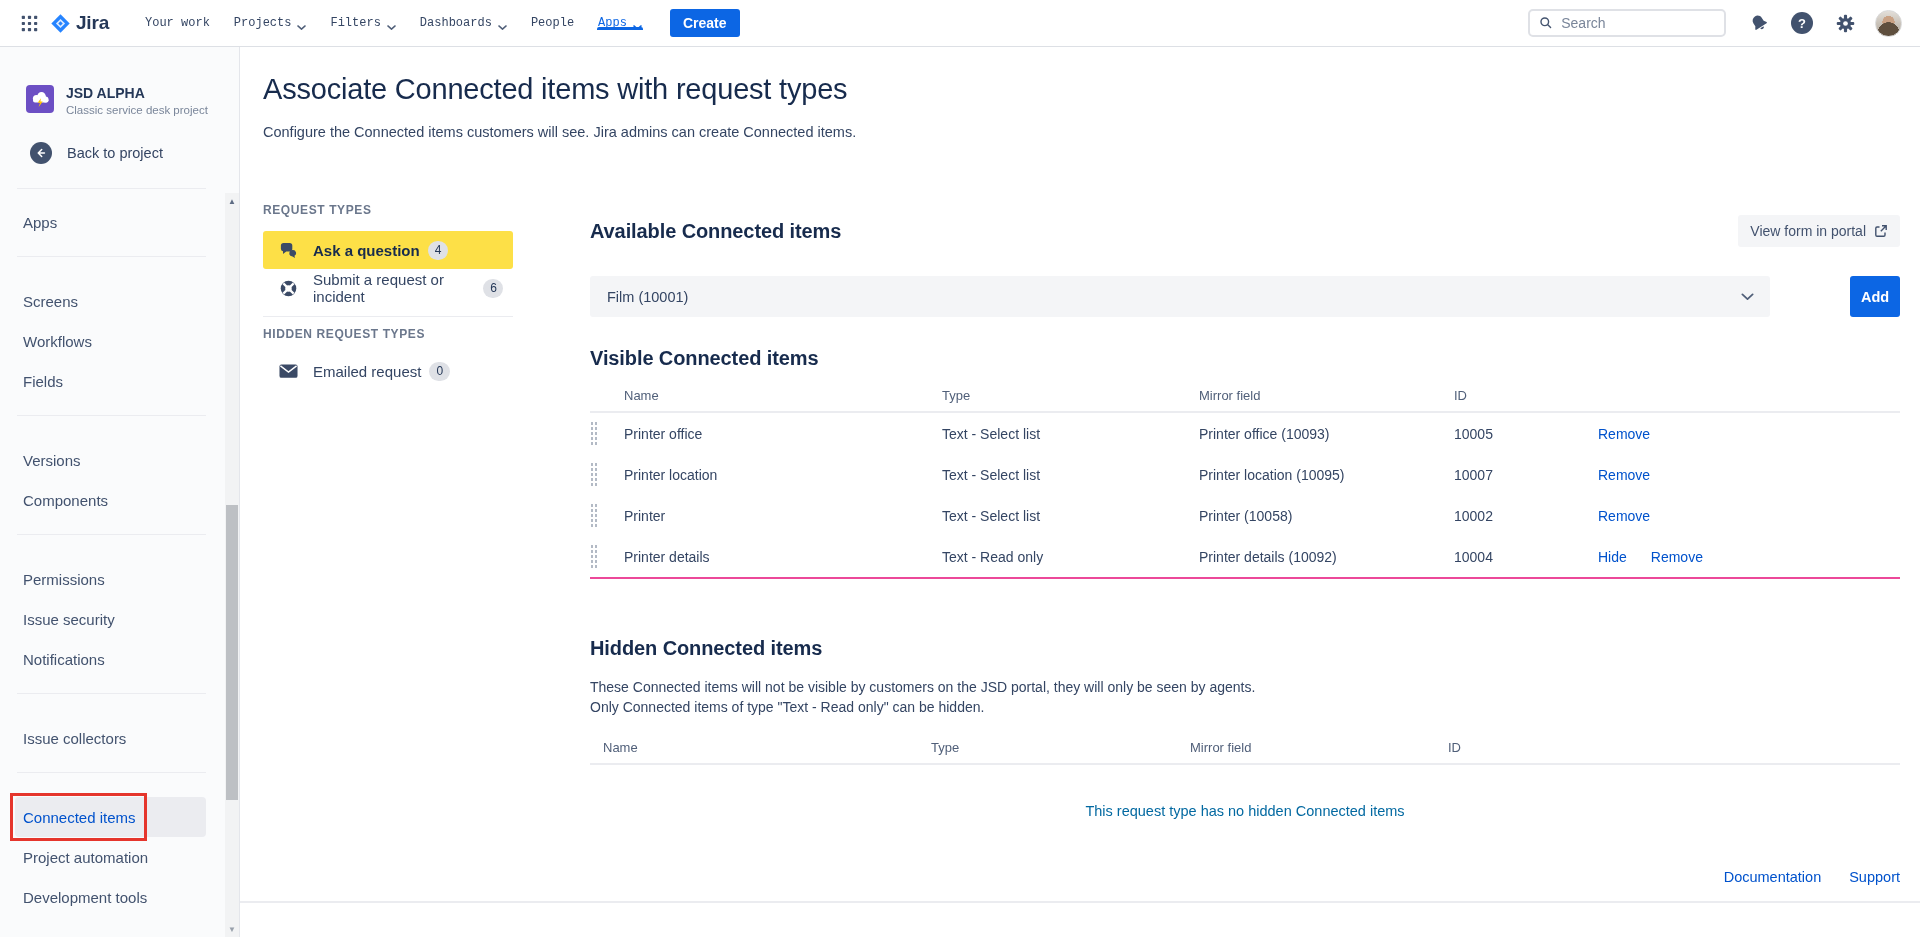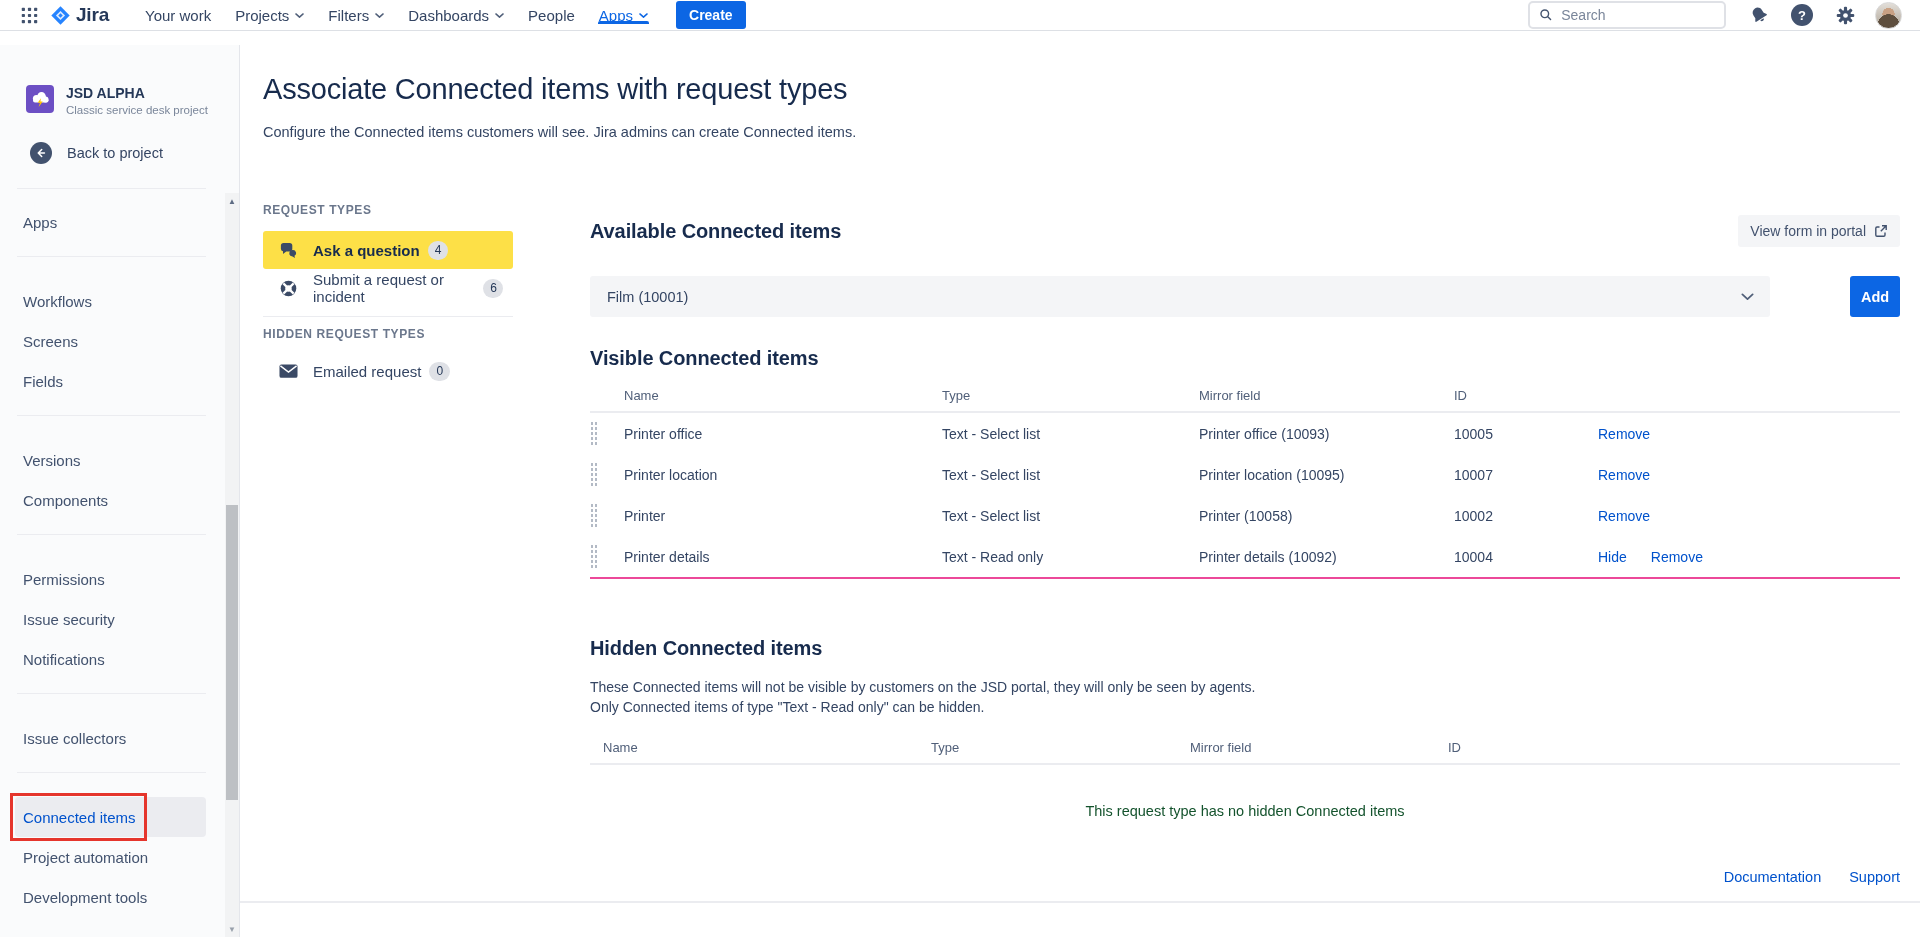--- a/index.html
+++ b/index.html
@@ -8,29 +8,29 @@
   *{box-sizing:border-box;}
   html,body{margin:0;padding:0;}
   body{
     width:1920px;height:937px;overflow:hidden;background:#fff;
     font-family:"Liberation Sans",sans-serif;color:#344563;
   }
   svg{display:block;}
   a{text-decoration:none;}
 
   
-  .topnav{height:31px;display:flex;align-items:stretch;padding:0 14px 0 16px;
+  .topnav{height:47px;display:flex;align-items:stretch;padding:0 14px 0 16px;
     border-bottom:1px solid #DDE0E5;background:#fff;position:relative;z-index:5;}
   .topnav .left{display:flex;align-items:center;}
   .grid-btn{width:26px;height:100%;display:flex;align-items:center;justify-content:center;cursor:pointer;margin-right:8px;}
   .logo{display:flex;align-items:center;gap:5px;margin-right:24px;cursor:pointer;}
   .logo-text{font-size:19px;font-weight:700;color:#253858;letter-spacing:-0.2px;}
   .nav-items{display:flex;align-items:stretch;}
-  .nav-item{display:flex;align-items:center;gap:6px;padding:0 12px;font-size:15px;color:#344563;
-    position:relative;cursor:pointer;white-space:nowrap;}
+  .nav-item{display:flex;align-items:flex-end;gap:6px;padding:0 12px;font-size:12px;color:#344563;
+    position:relative;cursor:pointer;white-space:nowrap;font-family:Liberation Mono, monospace;}
   .nav-item .chev{color:#505F79;margin-top:2px;}
   .nav-item.active{color:var(--primary);font-weight:500;}
   .nav-item.active .chev{color:var(--primary);}
   .nav-item.active::after{content:"";position:absolute;left:11px;right:11px;bottom:0;height:3px;
     background:var(--primary);border-radius:2px 2px 0 0;}
   .create-btn{align-self:center;margin-left:16px;background:var(--primary);color:#fff;border:none;
     border-radius:3px;font-family:inherit;font-size:14px;font-weight:700;padding:6px 13px;cursor:pointer;}
   .top-spacer{flex:1;}
   .search-box{align-self:center;width:198px;height:28px;border:2px solid #DFE1E6;border-radius:5px;
     display:flex;align-items:center;gap:7px;padding:0 9px;background:#fff;margin-right:20px;}
@@ -114,21 +114,21 @@
   .handle{width:8px;height:25px;cursor:grab;
     background-image:radial-gradient(circle,#B3BAC5 1.15px,transparent 1.35px);
     background-size:4px 5px;}
   .actions{display:flex;gap:24px;}
   .actions a{color:var(--link);font-size:14px;cursor:pointer;}
   .h2-hidden{margin-top:58px;}
   .hidden-desc{margin-top:16px;font-size:14px;line-height:20.5px;color:#344563;}
   .table-hidden{margin-top:22px;}
   .thead-hidden{display:grid;grid-template-columns:328px 259px 258px 1fr;padding-left:13px;
     font-size:13px;color:#505F79;padding-bottom:8px;border-bottom:2px solid #EBECF0;}
-  .empty-msg{margin-top:38px;text-align:center;font-size:14.5px;color:#14532d;}
+  .empty-msg{margin-top:38px;text-align:center;font-size:14.5px;color:#0369a1;}
   .footer-links{margin-top:50px;display:flex;justify-content:flex-end;gap:28px;font-size:14.5px;}
   .footer-links a{color:var(--link);cursor:pointer;}
   .main-bottom-border{border-top:2px solid #EBECF0;margin:16px -20px 0 -23px;}
 </style>
 </head>
 <body>
 
 <header class="topnav">
   <div class="left">
     <span class="grid-btn">
@@ -251,24 +251,24 @@
   </div>
   <div class="side-divider"></div>
 
   <nav class="nav-list">
     <div class="side-item">
         <span>Apps</span>
       </div>
     <div class="group-divider"></div>
 
     <div class="side-item">
+        <span>Screens</span>
+      </div>
+    <div class="side-item">
         <span>Workflows</span>
-      </div>
-    <div class="side-item">
-        <span>Screens</span>
       </div>
     <div class="side-item">
         <span>Fields</span>
       </div>
     <div class="group-divider"></div>
 
     <div class="side-item">
         <span>Versions</span>
       </div>
     <div class="side-item">

